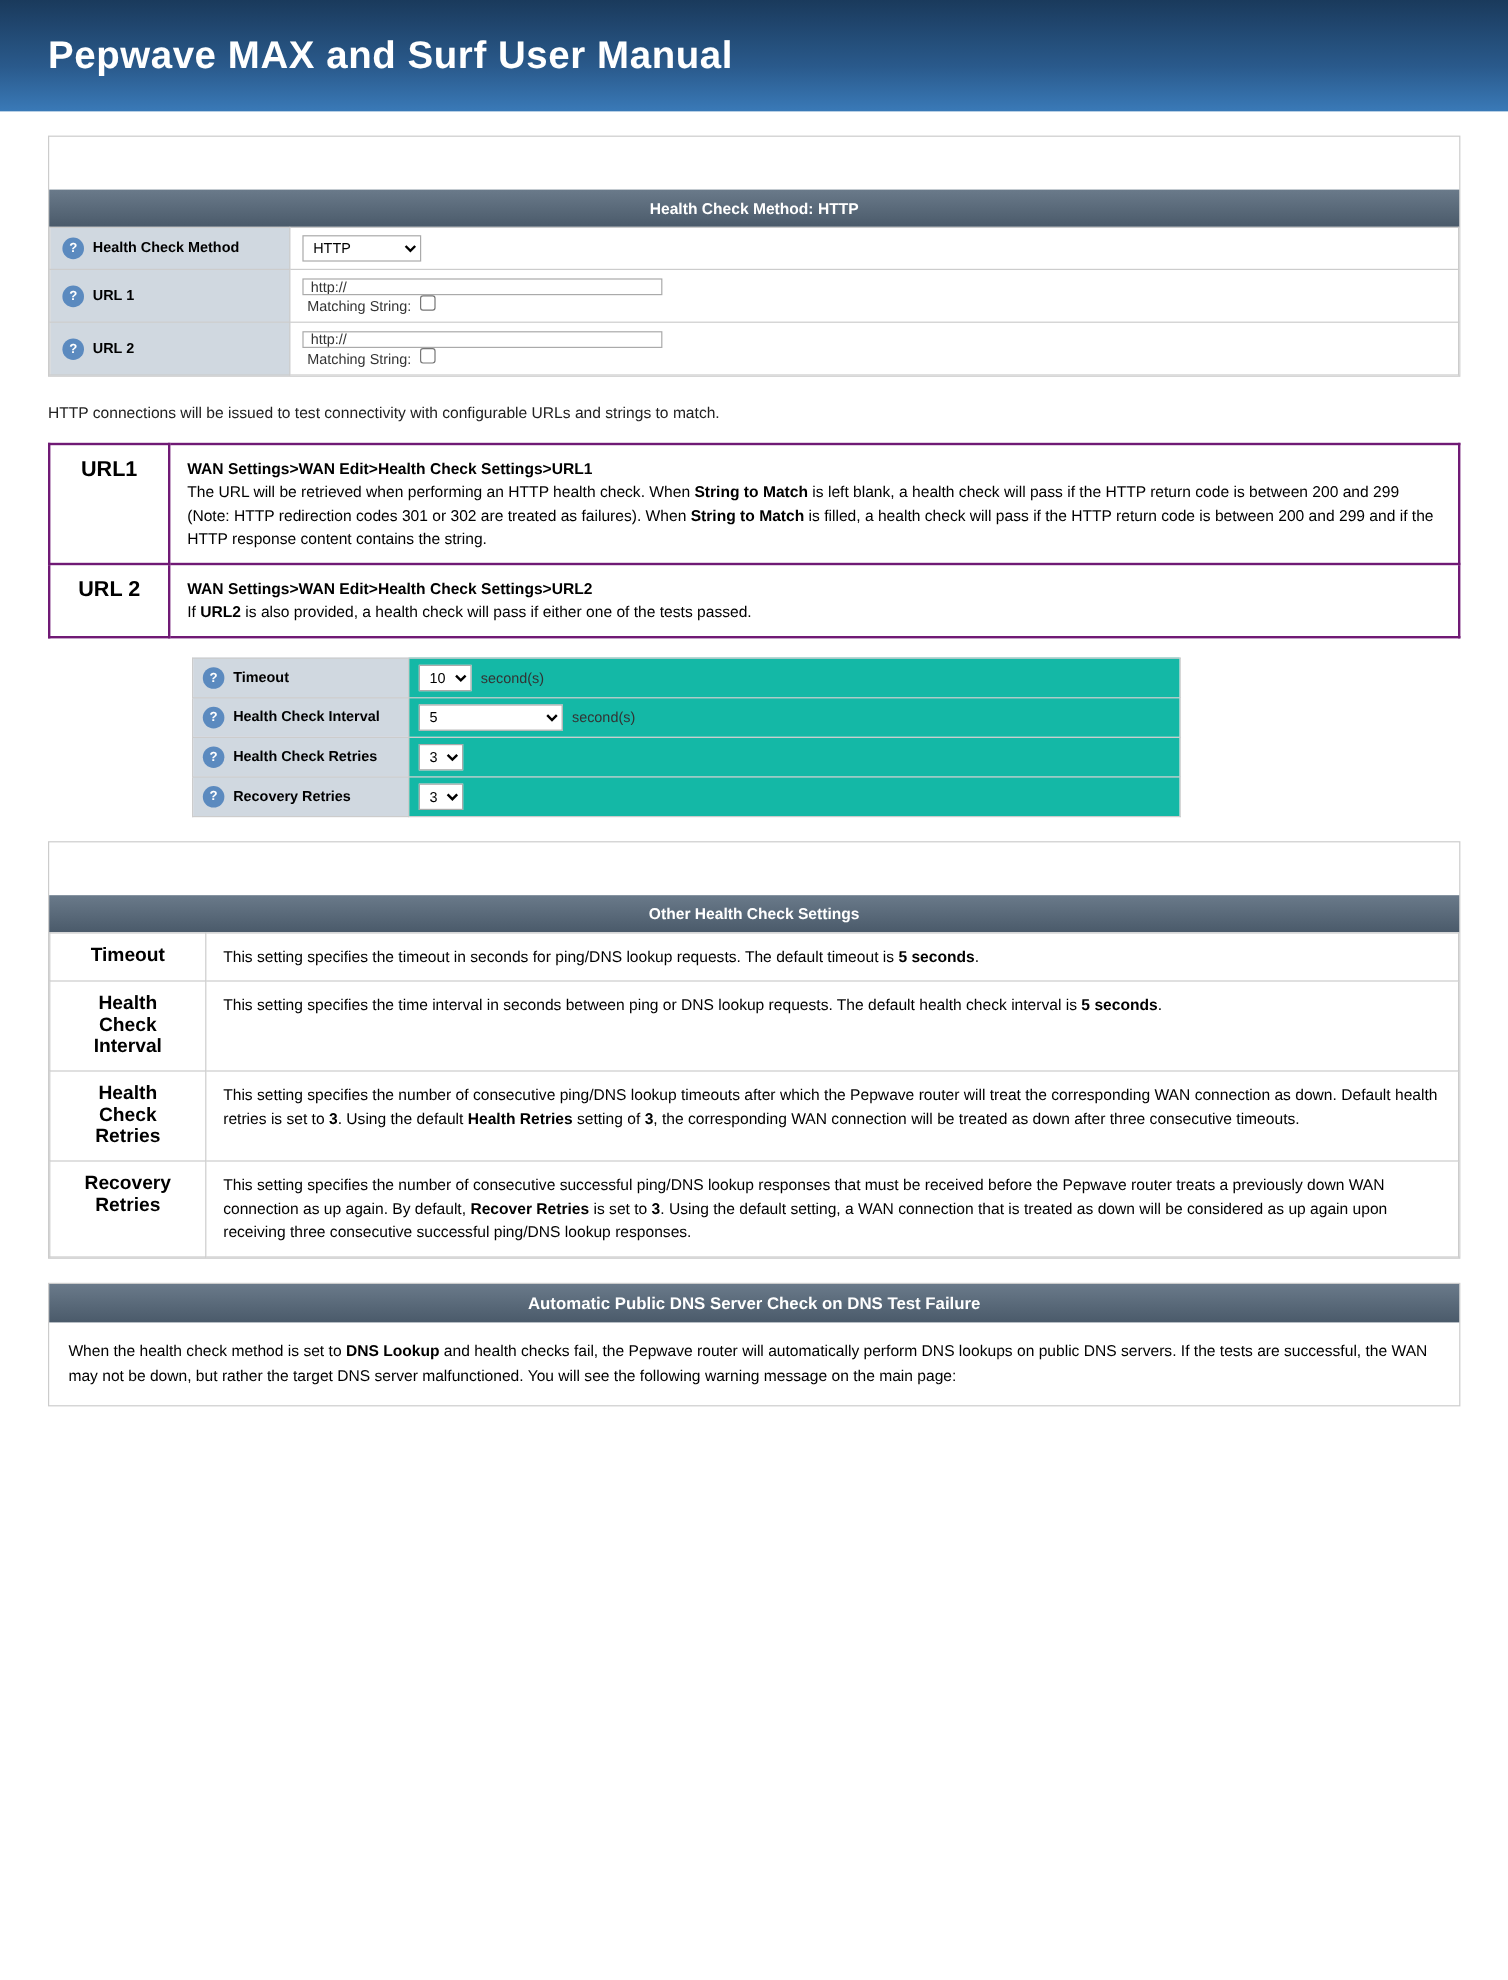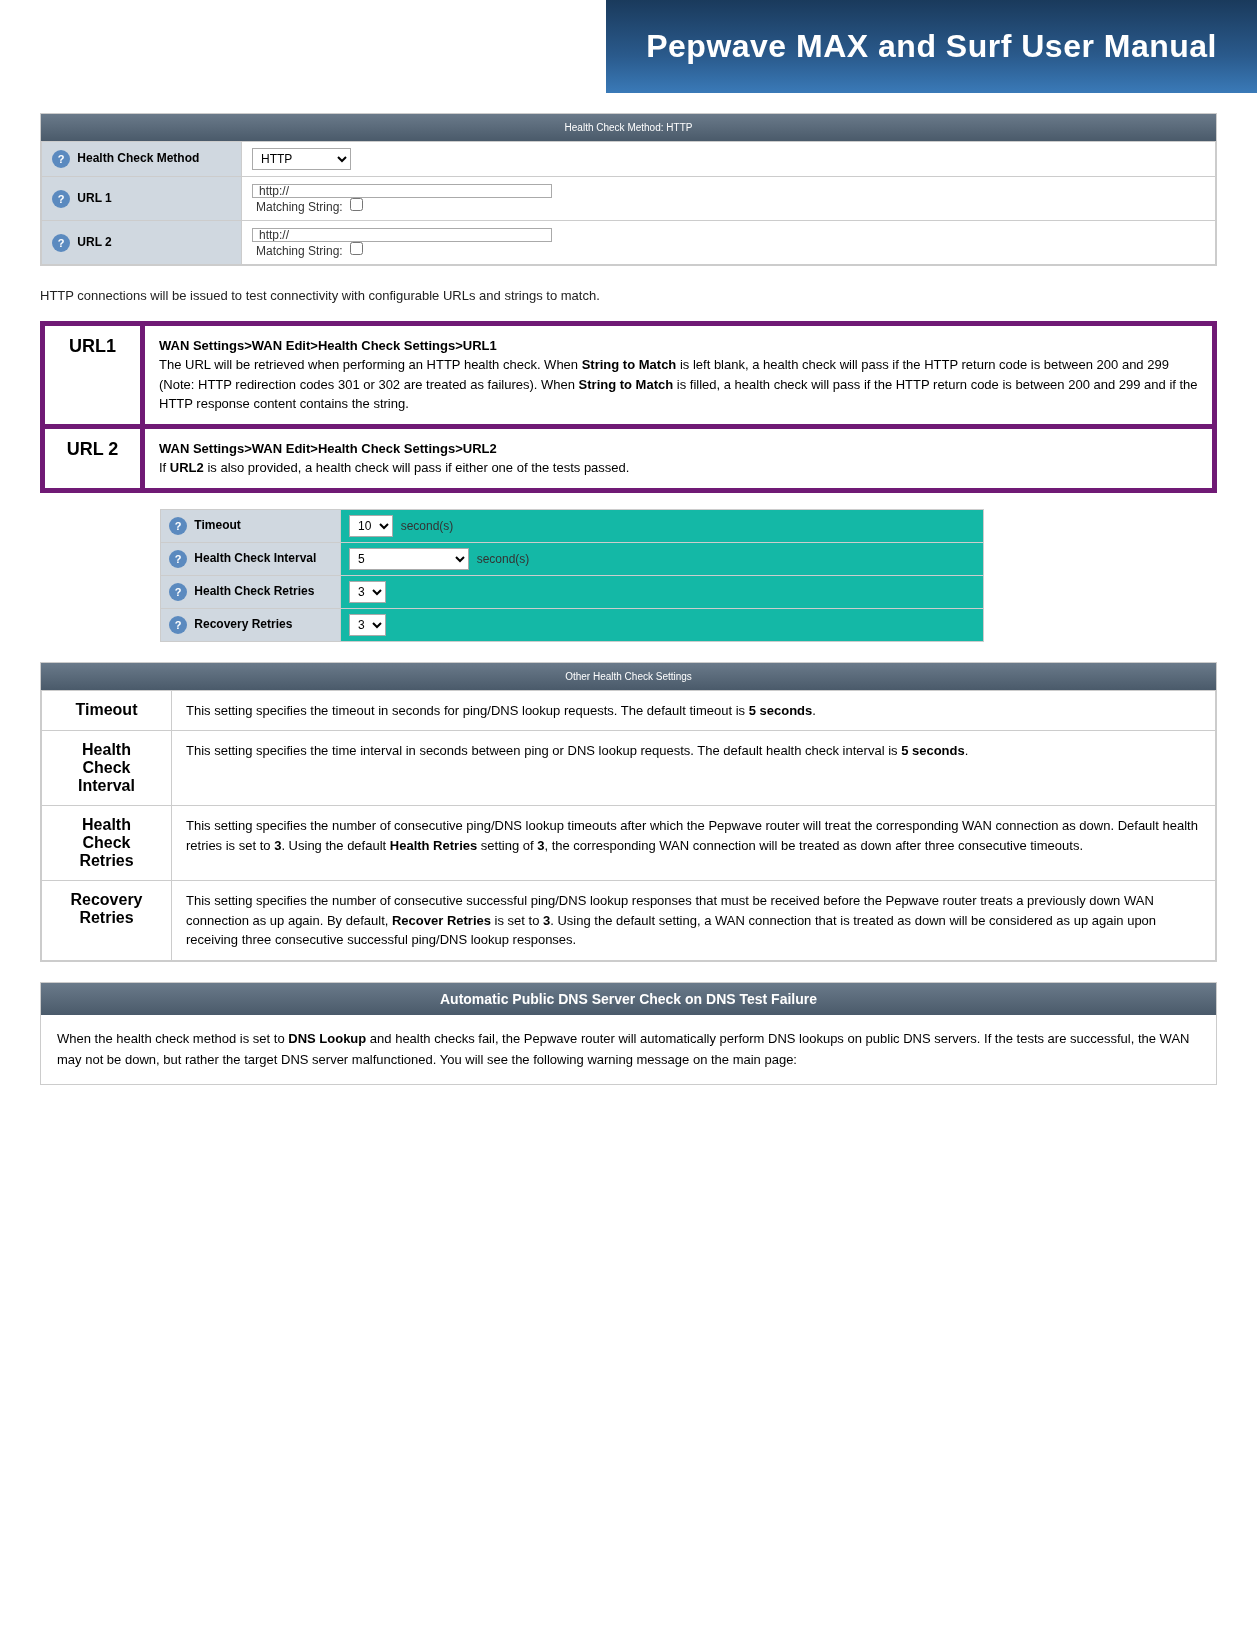--- a/index.html
+++ b/index.html
@@ -10,21 +10,20 @@
       width: 1257px;
       min-height: 1650px;
     }
 
     .page-wrapper {
       width: 1257px;
       min-height: 1650px;
       background: #ffffff;
       display: flex;
       flex-direction: column;
-      align-items: flex-end;
     }
 
     
     .page-header {
       background: linear-gradient(180deg, #1a3a5c 0%, #2a5a8c 60%, #3a7ab8 100%);
       padding: 28px 40px 28px 40px;
     }
     .page-header h1 {
       color: #ffffff;
       font-size: 32px;
@@ -43,23 +42,24 @@
     .section-box {
       border: 1px solid #cccccc;
       margin-bottom: 20px;
       background: #ffffff;
     }
 
     .section-header {
       background: linear-gradient(180deg, #6a7a8a 0%, #4a5a6a 100%);
       color: #ffffff;
       text-align: center;
-      font-size: 10px;
-      font-weight: normal;
+      font-size: 13px;
+      font-weight: bold;
       padding: 8px 12px;
+      margin-top: 44px;
     }
 
     
     .form-table {
       width: 100%;
       border-collapse: collapse;
     }
     .form-table td {
       border: 1px solid #cccccc;
       padding: 6px 10px;
@@ -118,21 +118,21 @@
     }
 
     
     .desc-table {
       width: 100%;
       border-collapse: collapse;
       border: 1px solid #cccccc;
       margin-bottom: 16px;
     }
     .desc-table td {
-      border: 5px solid #701a75;
+      border: 2px solid #701a75;
       padding: 10px 14px;
       vertical-align: top;
     }
     .desc-table .term-cell {
       font-size: 18px;
       font-weight: bold;
       text-align: center;
       width: 100px;
       background: #ffffff;
     }

